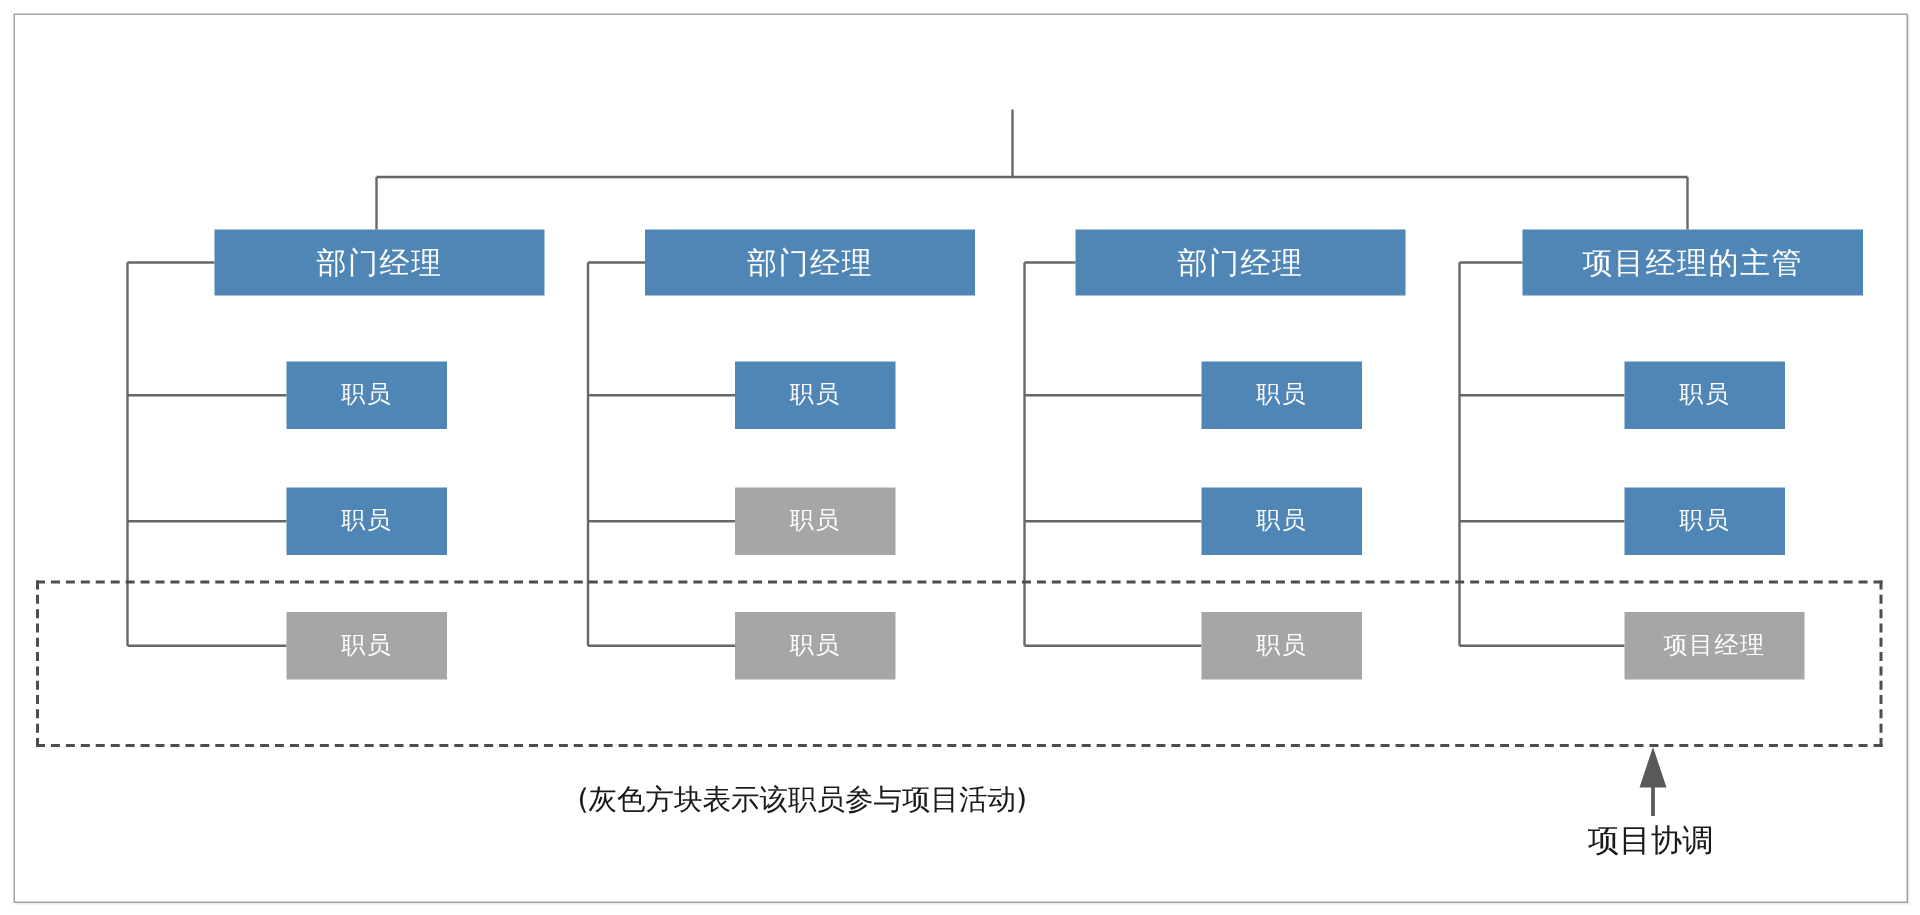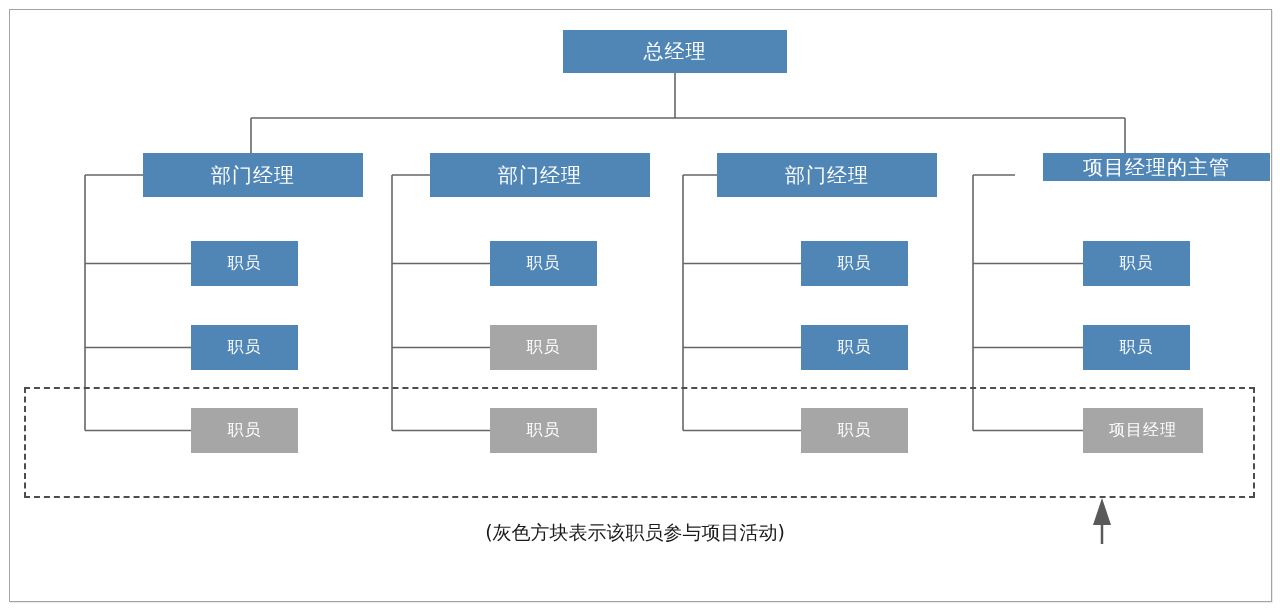--- a/index.html
+++ b/index.html
@@ -22,21 +22,21 @@
   .node.gray{background:var(--box-gray,#a6a6a6);}
   .node.lvl1,.node.lvl2{font-size:20px;}
   .node.lvl3{font-size:16px;}
   #root-box{left:563px;top:30px;width:224px;height:43px;}
   #dashed-boundary{
     position:absolute;left:24px;top:387px;width:1231px;height:111px;
     border:2px dashed var(--dashed,#4d4d4d);box-sizing:border-box;
   }
   #caption{
     position:absolute;left:385px;top:520px;width:400px;height:30px;
-    text-align:right;font-size:19px;color:var(--text,#1a1a1a);
+    text-align:left;font-size:19px;color:var(--text,#1a1a1a);
   }
   #coord-arrow{position:absolute;left:1080px;top:494px;width:44px;height:56px;}
   #arrow-label{
     position:absolute;left:1028px;top:546px;width:145px;
     text-align:center;font-size:21px;font-weight:500;color:var(--text,#1a1a1a);
   }
 </style>
 </head>
 <body>
 
@@ -62,45 +62,45 @@
       <line x1="683" y1="263.5" x2="801" y2="263.5" stroke="#666666" stroke-width="1.6"></line>
       <line x1="683" y1="347.5" x2="801" y2="347.5" stroke="#666666" stroke-width="1.6"></line>
       <line x1="683" y1="430.5" x2="801" y2="430.5" stroke="#666666" stroke-width="1.6"></line>
       <line x1="973" y1="175" x2="1015" y2="175" stroke="#666666" stroke-width="1.6"></line>
       <line x1="973" y1="175" x2="973" y2="430.5" stroke="#666666" stroke-width="1.6"></line>
       <line x1="973" y1="263.5" x2="1083" y2="263.5" stroke="#666666" stroke-width="1.6"></line>
       <line x1="973" y1="347.5" x2="1083" y2="347.5" stroke="#666666" stroke-width="1.6"></line>
       <line x1="973" y1="430.5" x2="1083" y2="430.5" stroke="#666666" stroke-width="1.6"></line>
     </svg>
 
-  <div id="root-box" class="node lvl1 blue">总经理</div>
 
   <div id="boxes">
       <div class="node lvl2 blue" style="left: 143px; top: 153px; width: 220px; height: 44px;">部门经理</div>
       <div class="node lvl3 blue" style="left: 191px; top: 241px; width: 107px; height: 45px;">职员</div>
       <div class="node lvl3 blue" style="left: 191px; top: 325px; width: 107px; height: 45px;">职员</div>
       <div class="node lvl3 gray" style="left: 191px; top: 408px; width: 107px; height: 45px;">职员</div>
       <div class="node lvl2 blue" style="left: 430px; top: 153px; width: 220px; height: 44px;">部门经理</div>
       <div class="node lvl3 blue" style="left: 490px; top: 241px; width: 107px; height: 45px;">职员</div>
       <div class="node lvl3 gray" style="left: 490px; top: 325px; width: 107px; height: 45px;">职员</div>
       <div class="node lvl3 gray" style="left: 490px; top: 408px; width: 107px; height: 45px;">职员</div>
       <div class="node lvl2 blue" style="left: 717px; top: 153px; width: 220px; height: 44px;">部门经理</div>
       <div class="node lvl3 blue" style="left: 801px; top: 241px; width: 107px; height: 45px;">职员</div>
       <div class="node lvl3 blue" style="left: 801px; top: 325px; width: 107px; height: 45px;">职员</div>
       <div class="node lvl3 gray" style="left: 801px; top: 408px; width: 107px; height: 45px;">职员</div>
-      <div class="node lvl2 blue" style="left: 1015px; top: 153px; width: 227px; height: 28px; margin-left: 28px;">项目经理的主管</div>
+      <div class="node lvl2 blue" style="left: 1015px; top: 153px; width: 227px; height: 44px;">项目经理的主管</div>
       <div class="node lvl3 blue" style="left: 1083px; top: 241px; width: 107px; height: 45px;">职员</div>
       <div class="node lvl3 blue" style="left: 1083px; top: 325px; width: 107px; height: 45px;">职员</div>
       <div class="node lvl3 gray" style="left: 1083px; top: 408px; width: 120px; height: 45px;">项目经理</div>
     </div>
 
   <div id="dashed-boundary"></div>
 
   <div id="caption">(灰色方块表示该职员参与项目活动)</div>
 
   <svg id="coord-arrow" viewBox="0 0 44 56" xmlns="http://www.w3.org/2000/svg">
     <line x1="22" y1="29" x2="22" y2="50" stroke="#595959" stroke-width="2.5"></line>
     <polygon points="22,4 13,31 31,31" fill="#595959"></polygon>
   </svg>
 
+  <div id="arrow-label">项目协调</div>
 
   <div id="frame"></div>
 </div>
 
 </body></html>

